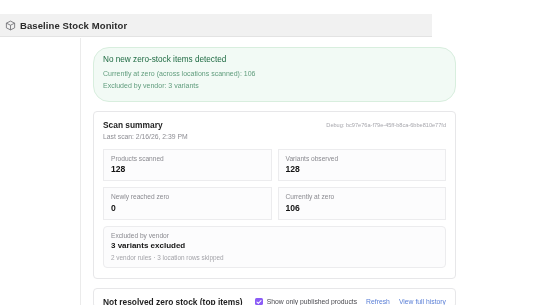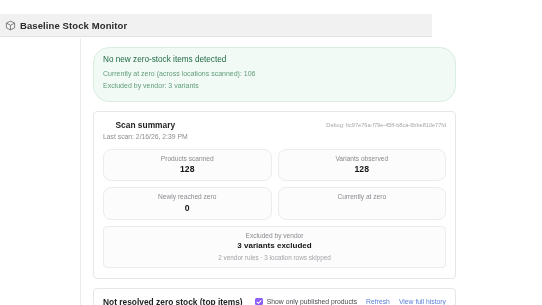--- a/index.html
+++ b/index.html
@@ -60,37 +60,36 @@
   .alert-title { font-size: 8.2px; color: #1f6b43; margin-bottom: 3.5px; }
   .alert-line  { font-size: 7px; color: #5f9c7c; line-height: 1.85; }
 
   
   .card {
     background: #ffffff;
     border: 1px solid #e7e7e9;
     border-radius: 4px;
     padding: 8px 9px 10px 9px;
     margin-bottom: 9px;
-    text-align: center;
   }
   .card-head { display: flex; align-items: flex-start; justify-content: space-between; }
   .card-title { font-size: 8.4px; font-weight: bold; color: #1f1f1f; }
   .card-sub { font-size: 6.8px; color: #8d8d93; margin-top: 2.5px; }
   .debug { font-size: 5.6px; color: #a6a6ac; white-space: nowrap; padding-top: 2px; }
 
   
   .stat-grid {
     display: grid;
     grid-template-columns: 1fr 1fr;
     gap: 6px;
     margin-top: 9px;
   }
   .stat {
     border: 1px solid #ececee;
-    border-radius: 8px;
+    border-radius: 0;
     background: #fcfcfd;
     padding: 5px 7px 6px 7px;
   }
   .stat-label { font-size: 6.6px; color: #8a8a90; }
   .stat-value { font-size: 8.6px; font-weight: bold; color: #141414; margin-top: 2.5px; }
 
   .vendor-box {
     border: 1px solid #ececee;
     border-radius: 4px;
     background: #fcfcfd;
@@ -163,20 +162,21 @@
           <div class="stat">
             <div class="stat-label">Variants observed</div>
             <div class="stat-value">128</div>
           </div>
           <div class="stat">
             <div class="stat-label">Newly reached zero</div>
             <div class="stat-value">0</div>
           </div>
           <div class="stat">
             <div class="stat-label">Currently at zero</div>
+            <div class="stat-value">106</div>
           </div>
         </div>
 
         <div class="vendor-box">
           <div class="vendor-label">Excluded by vendor</div>
           <div class="vendor-value">3 variants excluded</div>
           <div class="vendor-note">2 vendor rules · 3 location rows skipped</div>
         </div>
       </div>
 

